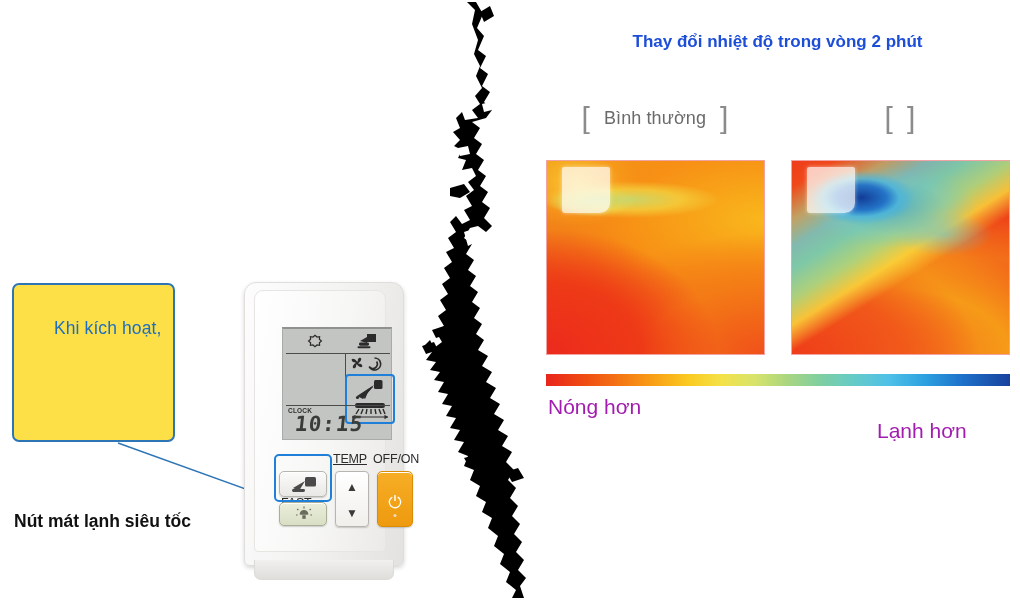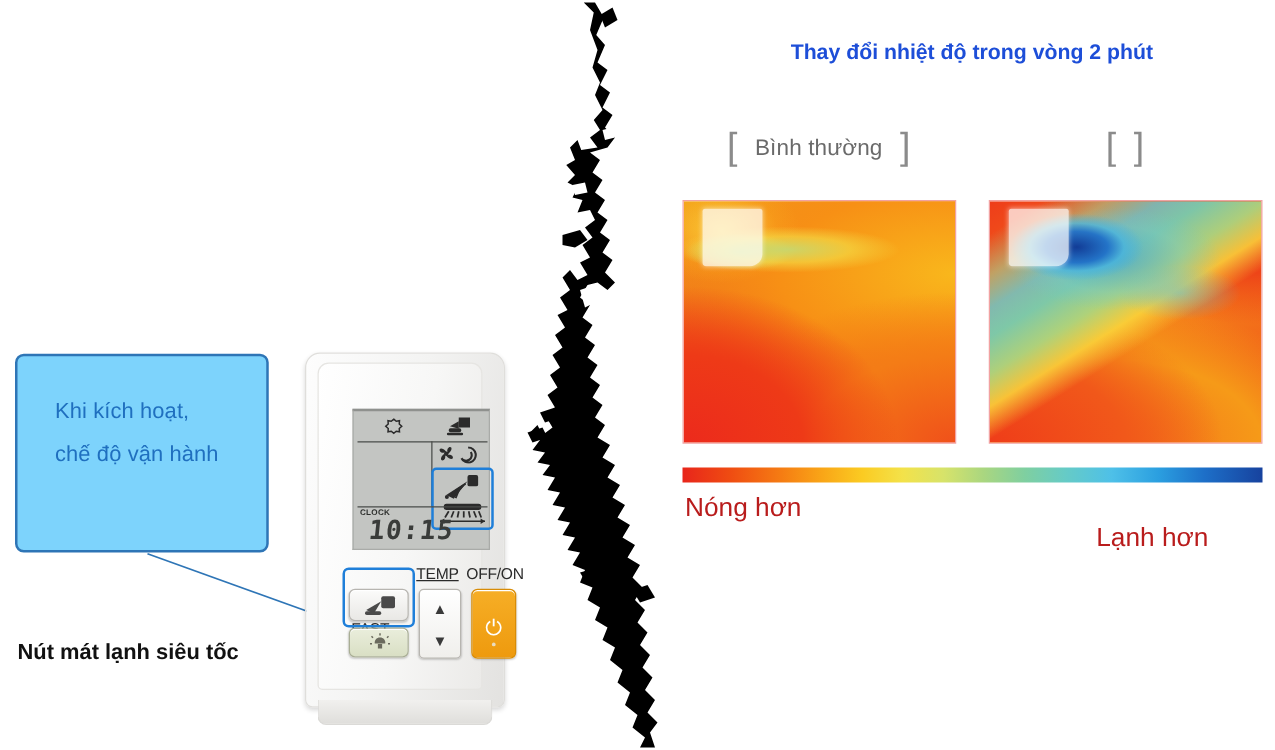--- a/index.html
+++ b/index.html
@@ -8,24 +8,24 @@
     width: 1020px; height: 600px;
     background: #ffffff;
     font-family: "Liberation Sans", sans-serif;
     overflow: hidden;
   }
   #stage { position: relative; width: 1020px; height: 600px; background:#fff; }
 
   
   .callout {
     position: absolute; left: 12px; top: 283px;
-    width: 203px; height: 159px;
+    width: 163px; height: 159px;
     border: 2.5px solid #2E75B6; border-radius: 7px;
-    background: #7dd3fc;
-    padding: 26px 0 0 30px;
+    background: #fde047;
+    padding: 26px 0 0 40px;
   }
   .callout-line {
     color: #1F6FBF; font-size: 17.5px; line-height: 35px;
     letter-spacing: .1px; white-space: nowrap;
   }
   .leader { position: absolute; left: 0; top: 0; width: 1020px; height: 600px;
             pointer-events: none; }
   .bottom-label {
     position: absolute; left: 14px; top: 511px;
     font-size: 17.5px; font-weight: bold; color: #111; white-space: nowrap;
@@ -131,36 +131,35 @@
     box-shadow: 0 0 4px rgba(255,255,255,.5);
   }
   .colorbar {
     position:absolute; left:546px; top:374px; width:464px; height:12px;
     background: linear-gradient(90deg,
       #e8251b 0%, #ef4b12 8%, #f57c13 17%, #f9a517 24%,
       #fbcb22 31%, #f3e24a 38%, #d7e36a 45%, #a9d680 52%,
       #7fcfa0 59%, #66cbc6 66%, #4ec0e8 74%, #2b9fe0 82%,
       #1d6fc8 90%, #17429e 100%);
   }
-  .cb-lbl { position:absolute; top:395px; font-size:21px; color:#b91c1c; }
+  .cb-lbl { position:absolute; top:395px; font-size:21px; color:#a21caf; }
   .cb-lbl.left { left:548px; }
   .cb-lbl.right { left:877px;margin-top:24px; }
 </style>
 </head>
 <body>
 
 <div id="stage">
 
   <svg class="leader">
     <line x1="118" y1="443" x2="268" y2="497" stroke="#2E75B6" stroke-width="1.4"></line>
   </svg>
 
   <div class="callout">
     <div class="callout-line">Khi kích hoạt,</div>
-    <div class="callout-line">chế độ vận hành</div>
   </div>
 
   <div class="bottom-label">Nút mát lạnh siêu tốc</div>
 
   <div class="remote">
     <div class="remote-body"></div>
     <div class="remote-inner">
 
       <div class="lcd">
 

